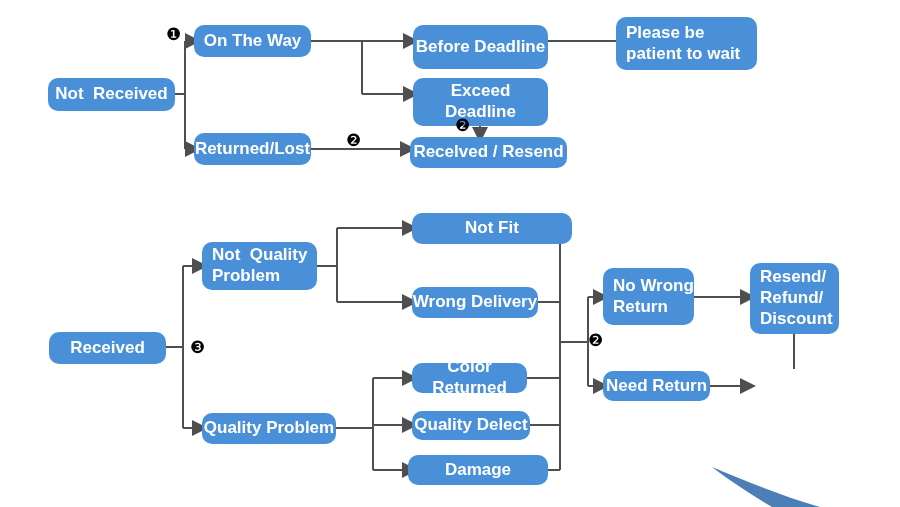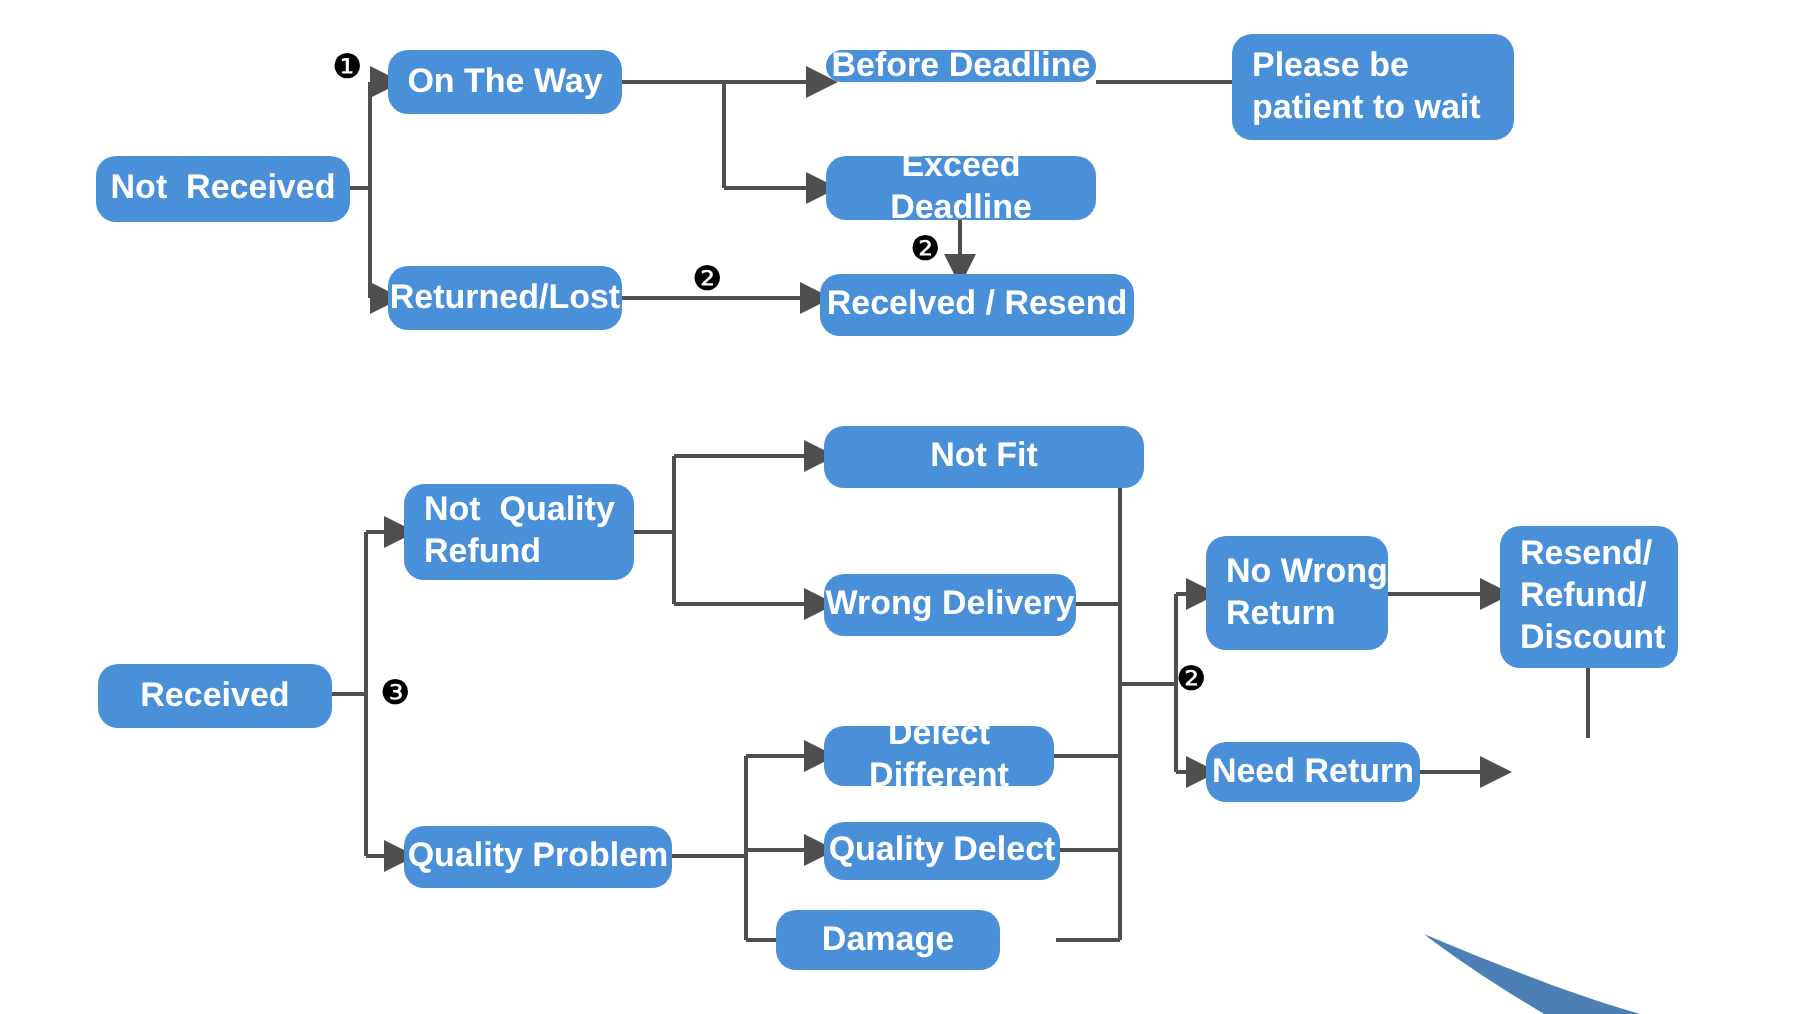--- a/index.html
+++ b/index.html
@@ -71,35 +71,35 @@
       <path class="c" d="M694,297 H742" marker-end="url(#arrow)"></path>
       <path class="c" d="M710,386 H742" marker-end="url(#arrow)"></path>
       <path class="c" d="M794,334 V369"></path>
     </g>
     <path d="M712,467 C748,482 782,496 820,507 L772,507 C747,492 726,478 712,467 Z" fill="var(--swoosh)"></path>
   </svg>
 
   <div class="node" style="left:48px;top:78px;width:127px;height:33px">Not  Received</div>
   <div class="node" style="left:194px;top:25px;width:117px;height:32px">On The Way</div>
   <div class="node" style="left:194px;top:133px;width:117px;height:32px">Returned/Lost</div>
-  <div class="node" style="left:413px;top:25px;width:135px;height:16px">Before Deadline</div>
-  <div class="node" style="left:413px;top:78px;width:135px;height:32px">Exceed Deadline</div>
+  <div class="node" style="left:413px;top:25px;width:135px;height:44px">Before Deadline</div>
+  <div class="node" style="left:413px;top:78px;width:135px;height:48px">Exceed Deadline</div>
   <div class="node" style="left:410px;top:137px;width:157px;height:31px">Recelved / Resend</div>
   <div class="node al" style="left:616px;top:17px;width:141px;height:53px">Please be
 patient to wait</div>
 
   <div class="node" style="left:49px;top:332px;width:117px;height:32px">Received</div>
   <div class="node al" style="left:202px;top:242px;width:115px;height:48px">Not  Quality
-Refund</div>
+Problem</div>
   <div class="node" style="left:202px;top:413px;width:134px;height:31px">Quality Problem</div>
   <div class="node" style="left:412px;top:213px;width:160px;height:31px">Not Fit</div>
   <div class="node" style="left:412px;top:287px;width:126px;height:31px">Wrong Delivery</div>
-  <div class="node" style="left:412px;top:363px;width:115px;height:30px">Delect Different</div>
+  <div class="node" style="left:412px;top:363px;width:115px;height:30px">Color Returned</div>
   <div class="node" style="left:412px;top:411px;width:118px;height:29px">Quality Delect</div>
-  <div class="node" style="left:388px;top:455px;width:112px;height:30px">Damage</div>
+  <div class="node" style="left:408px;top:455px;width:140px;height:30px">Damage</div>
   <div class="node al" style="left:603px;top:268px;width:91px;height:57px">No Wrong
 Return</div>
   <div class="node" style="left:603px;top:371px;width:107px;height:30px">Need Return</div>
   <div class="node al" style="left:750px;top:263px;width:89px;height:71px">Resend/
 Refund/
 Discount</div>
 
   <div class="step" style="left:166px;top:26px">❶</div>
   <div class="step" style="left:346px;top:132px">❷</div>
   <div class="step" style="left:455px;top:117px">❷</div>

